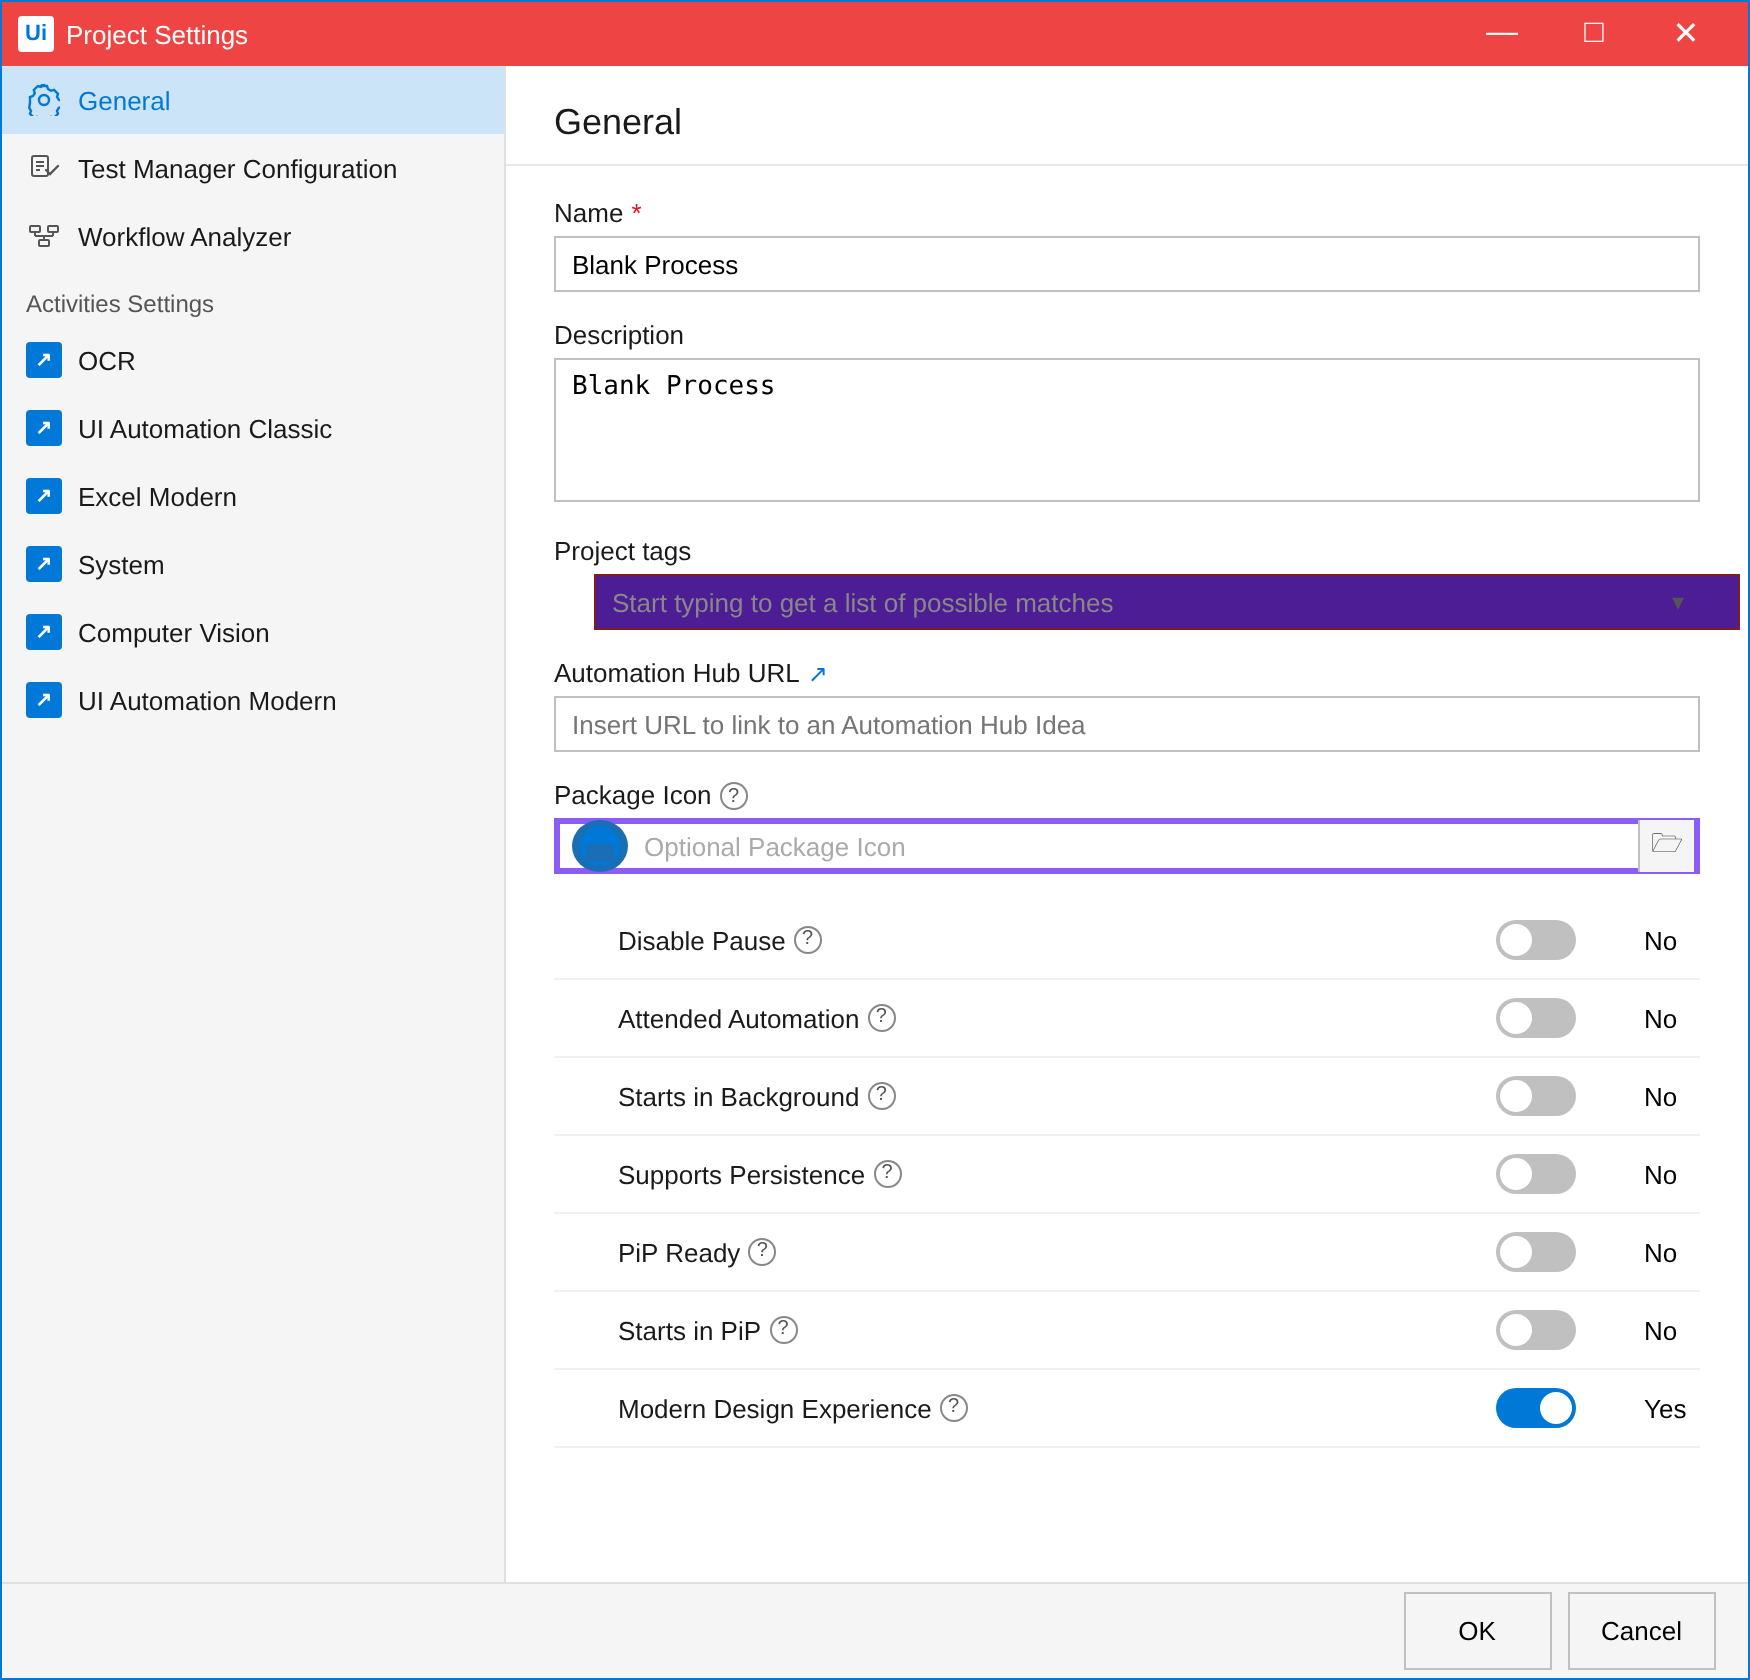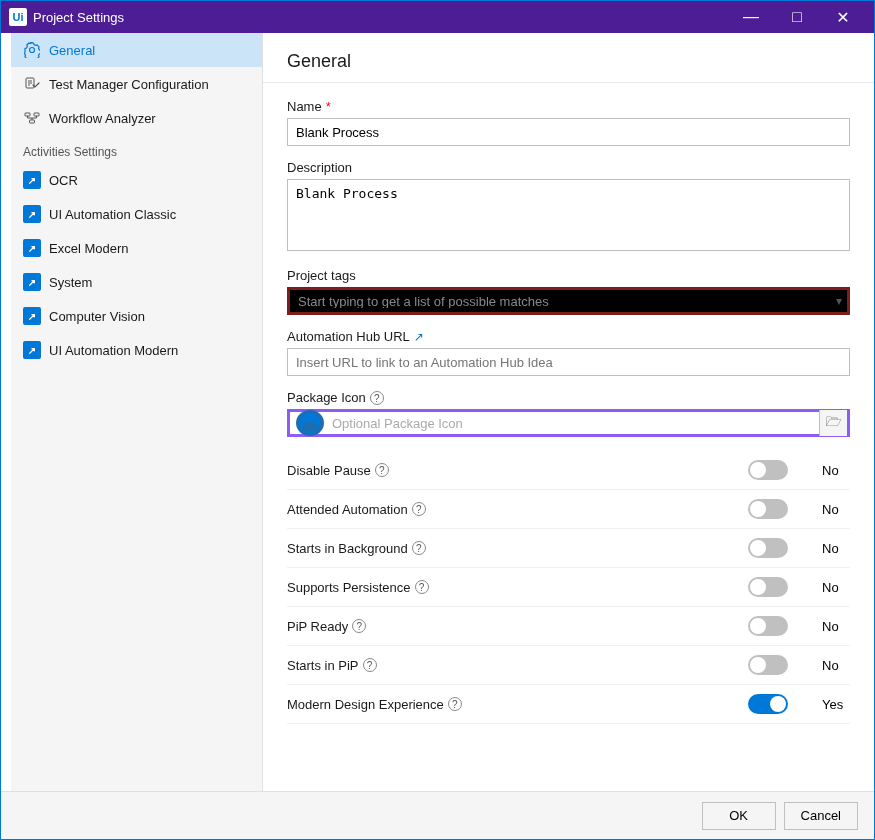--- a/index.html
+++ b/index.html
@@ -8,21 +8,21 @@
     .window {
       width: 875px;
       height: 840px;
       border: 1px solid #0078d7;
       display: flex;
       flex-direction: column;
       background: #fff;
     }
 
     .title-bar {
-      background: #4c1d95;
+      background: #ef4444;
       color: #fff;
       display: flex;
       align-items: center;
       padding: 0 8px;
       height: 32px;
       flex-shrink: 0;
     }
 
     .title-bar-icon {
       width: 18px;
@@ -59,21 +59,20 @@
       cursor: pointer;
       display: flex;
       align-items: center;
       justify-content: center;
     }
 
     .content-area {
       display: flex;
       flex: 1;
       overflow: hidden;
-      padding-left: 10px;
     }
 
     
     .sidebar {
       width: 252px;
       background: #f5f5f5;
       border-right: 1px solid #e0e0e0;
       display: flex;
       flex-direction: column;
       flex-shrink: 0;
@@ -178,28 +177,29 @@
     }
 
     .select-wrapper {
       position: relative;
       width: 100%;
     }
 
     .form-select {
       width: 100%;
       height: 28px;
-      border: 3px solid #7f1d1d;
+      border: 1px solid #7f1d1d;
       padding: 4px 8px;
       font-size: 13px;
       appearance: none;
-      background: #000000;
+      background: #4c1d95;
       cursor: pointer;
       outline: none;
       color: #888;
+      margin-left: 20px;
     }
 
     .select-arrow {
       position: absolute;
       right: 8px;
       top: 50%;
       transform: translateY(-50%);
       pointer-events: none;
       color: #555;
       font-size: 12px;
@@ -261,23 +261,23 @@
     .toggle-row {
       display: flex;
       align-items: center;
       padding: 9px 0;
       border-bottom: 1px solid #f0f0f0;
     }
 
     .toggle-label {
       flex: 1;
       display: flex;
-      align-items: center;
       gap: 4px;
       color: #1a1a1a;
+      margin-left: 32px;
     }
 
     .help-icon {
       width: 14px;
       height: 14px;
       border: 1px solid #888;
       border-radius: 50%;
       display: inline-flex;
       align-items: center;
       justify-content: center;
@@ -330,21 +330,21 @@
       border-top: 1px solid #e0e0e0;
       display: flex;
       align-items: center;
       justify-content: flex-end;
       padding: 0 16px;
       gap: 8px;
       flex-shrink: 0;
     }
 
     .footer-btn {
-      height: 28px;
+      height: 39px;
       min-width: 74px;
       padding: 0 16px;
       border: 1px solid #c0c0c0;
       background: #f5f5f5;
       font-size: 13px;
       cursor: pointer;
     }
 
     .footer-btn.primary {
       background: #f5f5f5;

